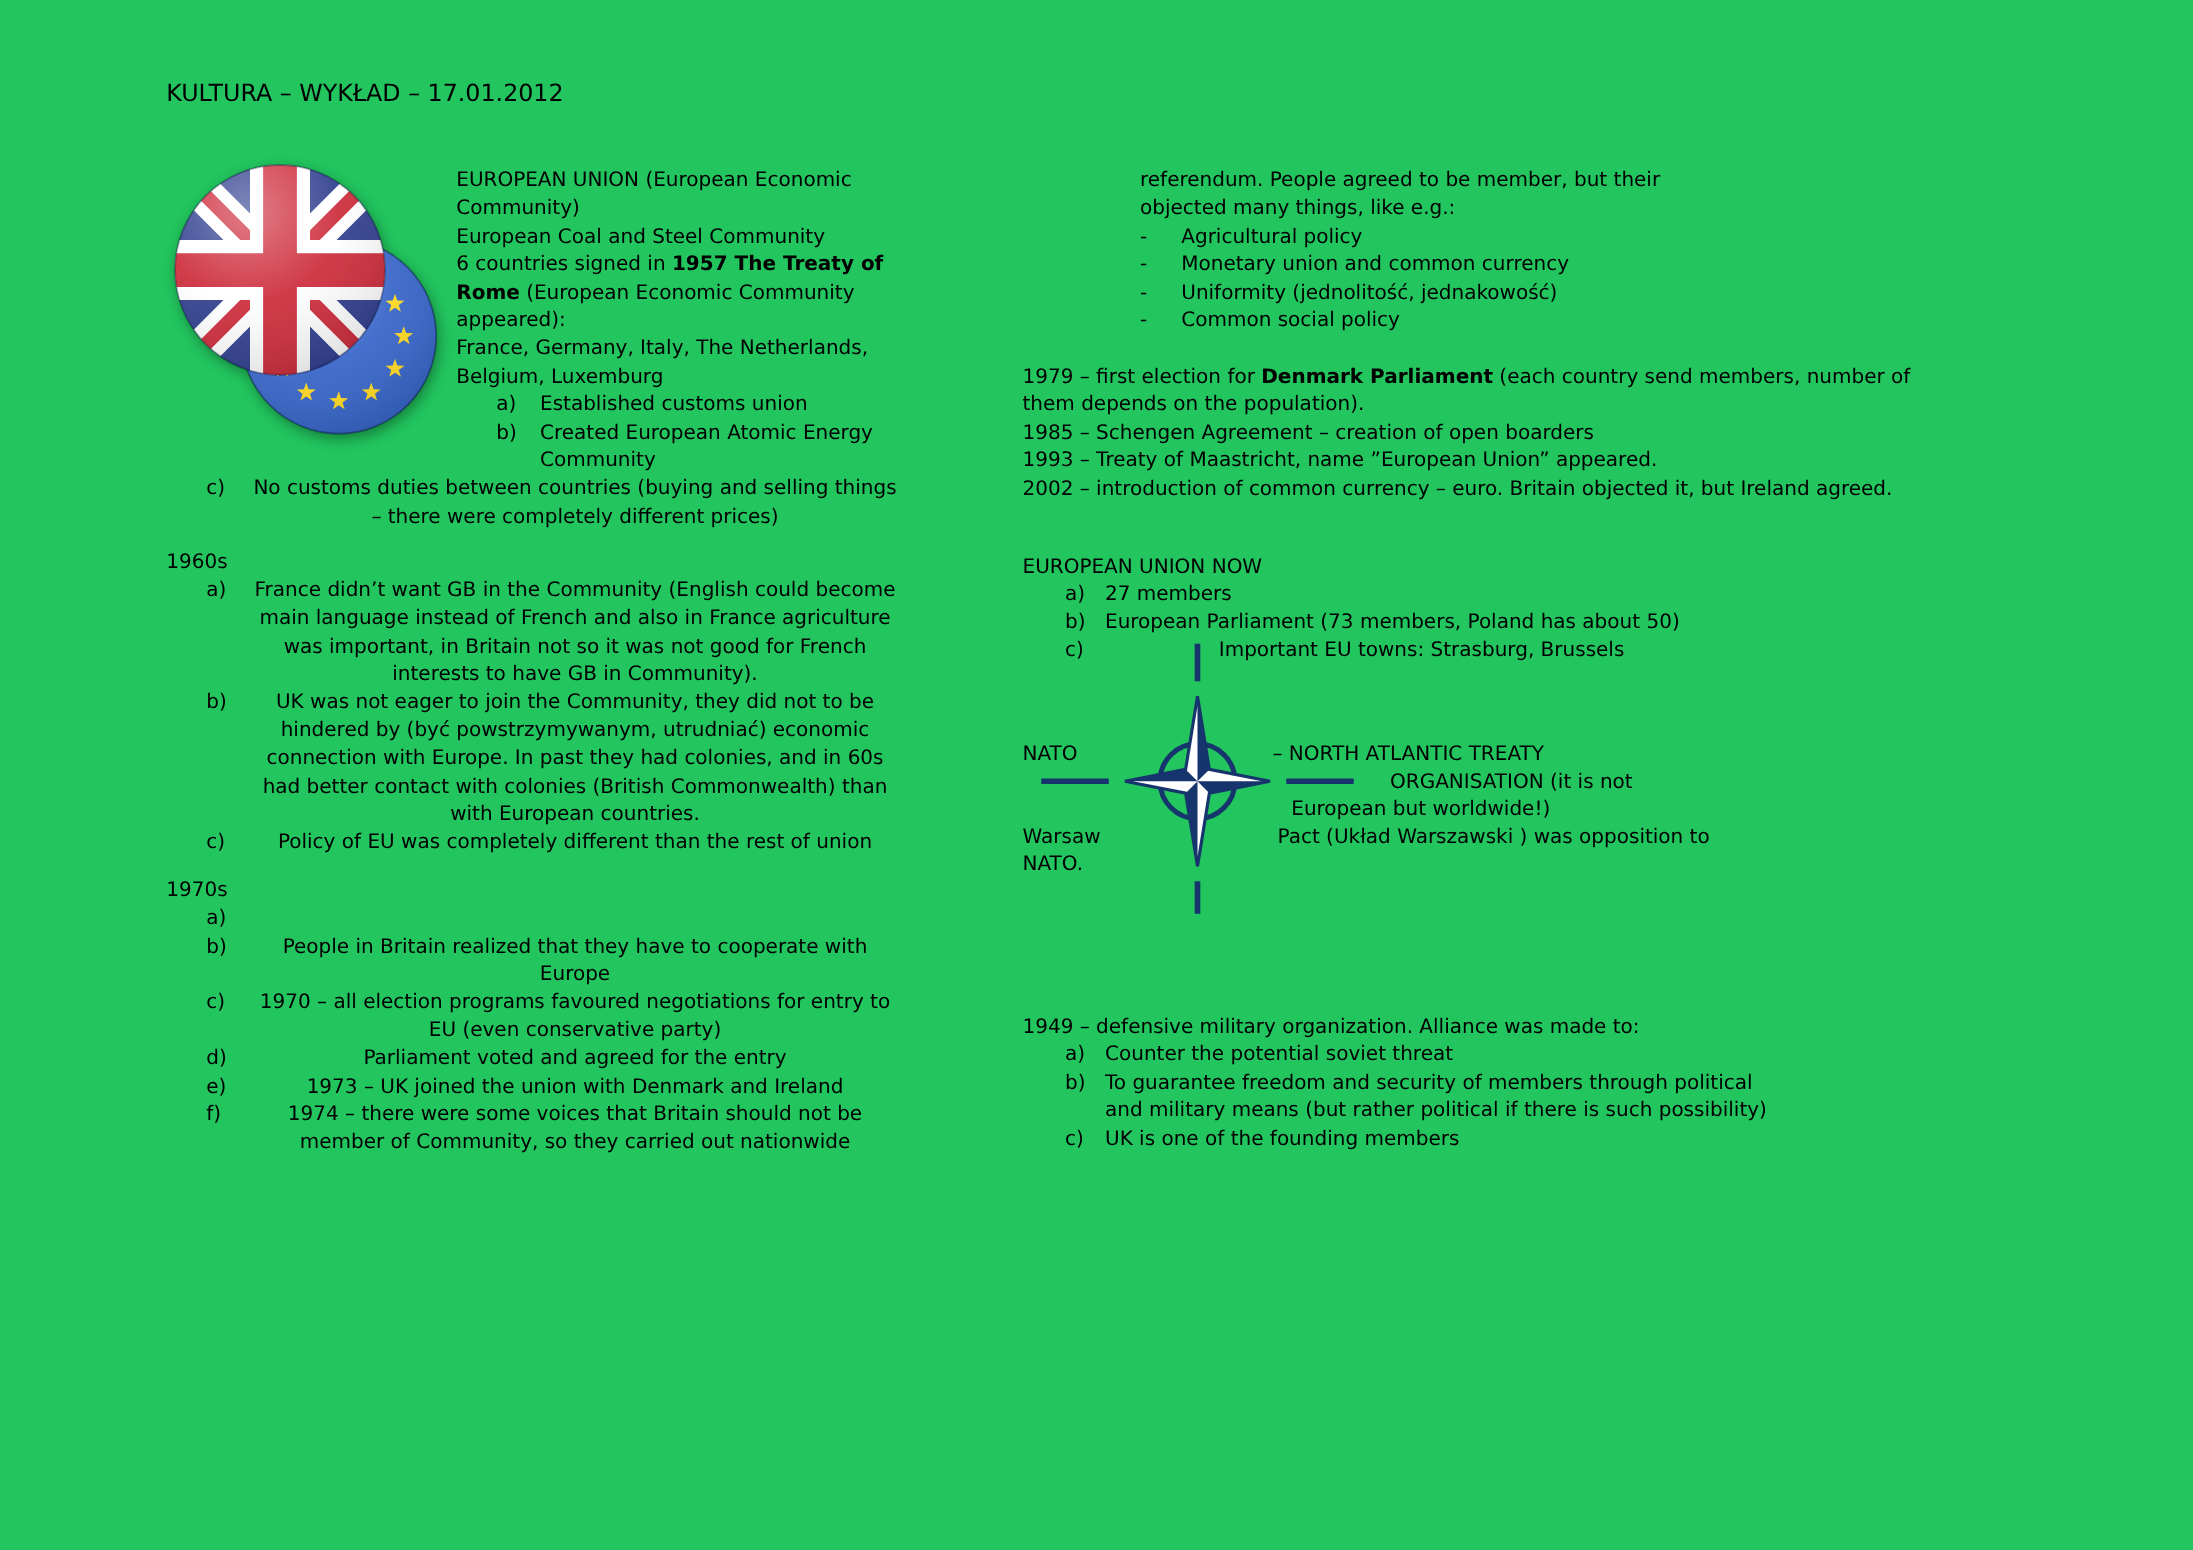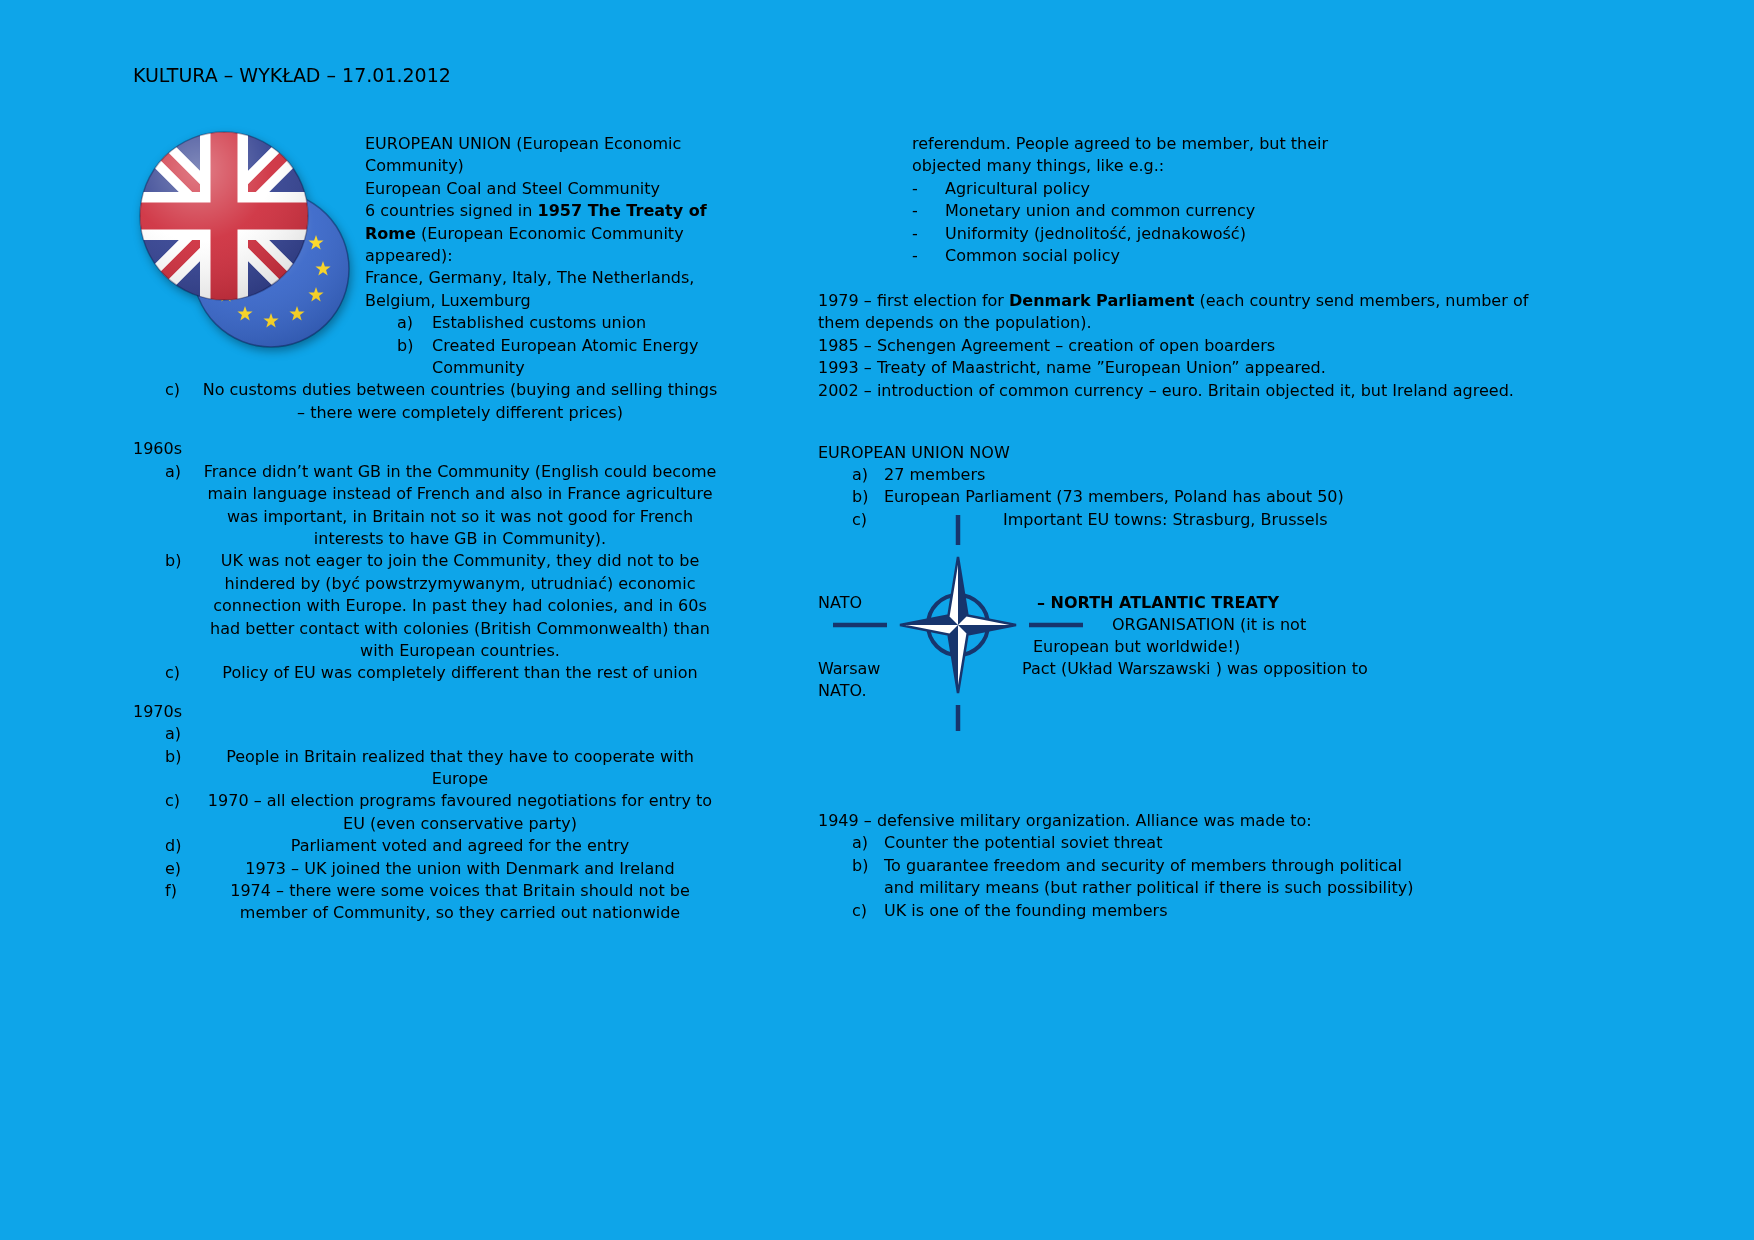--- a/index.html
+++ b/index.html
@@ -2,21 +2,21 @@
 <html style="--eu-blue: #2f5fc6; --star-yellow: #ffd617; --uk-navy: #2b3a8c; --uk-red: #cc2636; --nato-navy: #17356d;"><head>
 <meta charset="utf-8">
 <style>
   *{box-sizing:border-box;}
   html,body{margin:0;padding:0;}
   body{
     width:1754px;height:1240px;background:#ffffff;
     font-family:"DejaVu Sans","Liberation Sans",sans-serif;
     font-size:16px;line-height:22.4px;color:#000;
   }
-  .page{position:relative;width:1754px;height:1240px;overflow:hidden;background:#0ea5e9;}
+  .page{position:relative;width:1754px;height:1240px;overflow:hidden;background:#22c55e;}
   .title{position:absolute;left:133px;top:62px;font-size:19px;line-height:26px;}
 
   .flag-img{position:absolute;left:138px;top:128px;width:218px;height:222px;
             filter:drop-shadow(2px 4px 5px rgba(0,0,0,0.35));}
 
   .col-left{position:absolute;left:133px;top:133px;width:618px;}
   .intro-text{margin-left:232px;width:388px;}
 
   .li{display:flex;align-items:flex-start;}
   .li .m{flex:0 0 35px;}
@@ -32,26 +32,26 @@
   .ref-block{position:absolute;left:66px;top:0;width:460px;margin-left:28px;}
   .li.dash .m{flex:0 0 33px;}
   .li.dash .t{width:420px;}
 
   .timeline{position:absolute;left:0;top:157px;width:750px;}
   .eu-now-h{position:absolute;left:0;top:309px;}
   .eu-items{position:absolute;left:0;top:331px;width:780px;}
   .li.r{padding-left:34px;}
   .li.r .m{flex:0 0 32px;}
   .li.r .t{width:545px;}
-  .t.extra{margin-left:119px;width:454px;}
+  .t.extra{margin-left:91px;width:454px;}
 
   .nato-img{position:absolute;left:10px;top:377px;width:260px;height:230px;}
   .nt{position:absolute;white-space:nowrap;}
   #nt-nato{left:0;top:459px;}
-  #nt-t1{left:219px;top:459px;font-weight:bold;}
+  #nt-t1{left:200px;top:459px;}
   #nt-t2{left:294px;top:481px;}
   #nt-t3{left:215px;top:503px;}
   #nt-warsaw{left:0;top:525px;}
   #nt-t4{left:204px;top:525px;}
   #nt-nato2{left:0;top:547px;}
 
   .s1949{position:absolute;left:0;top:677px;width:760px;}
   b{font-weight:bold;}
 </style>
 </head>

